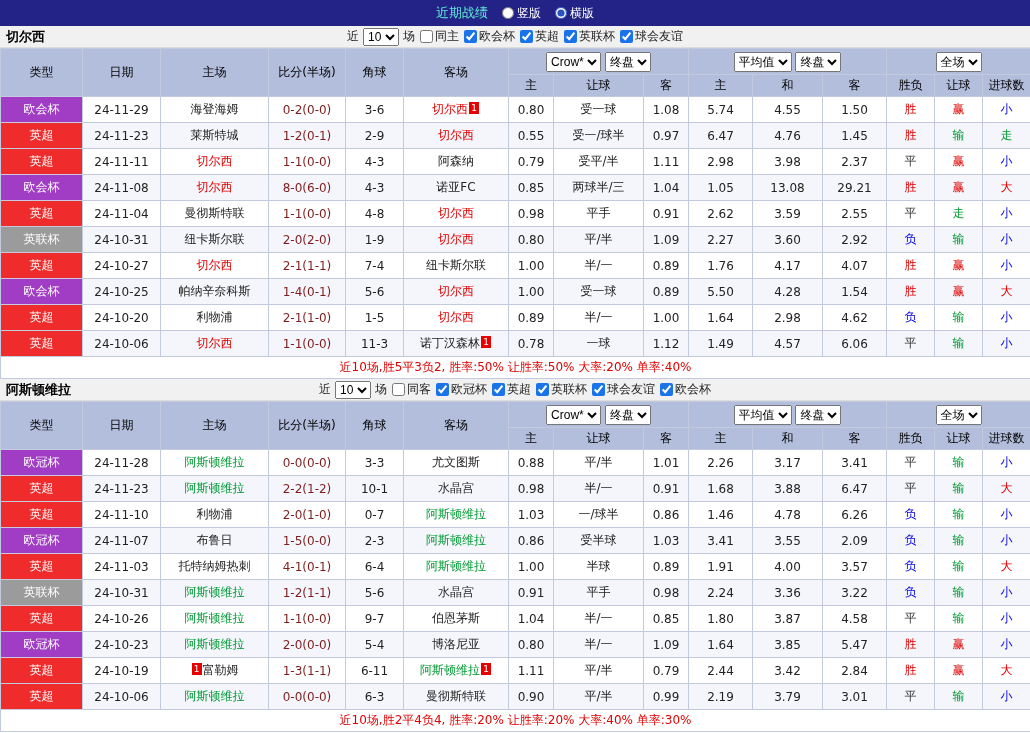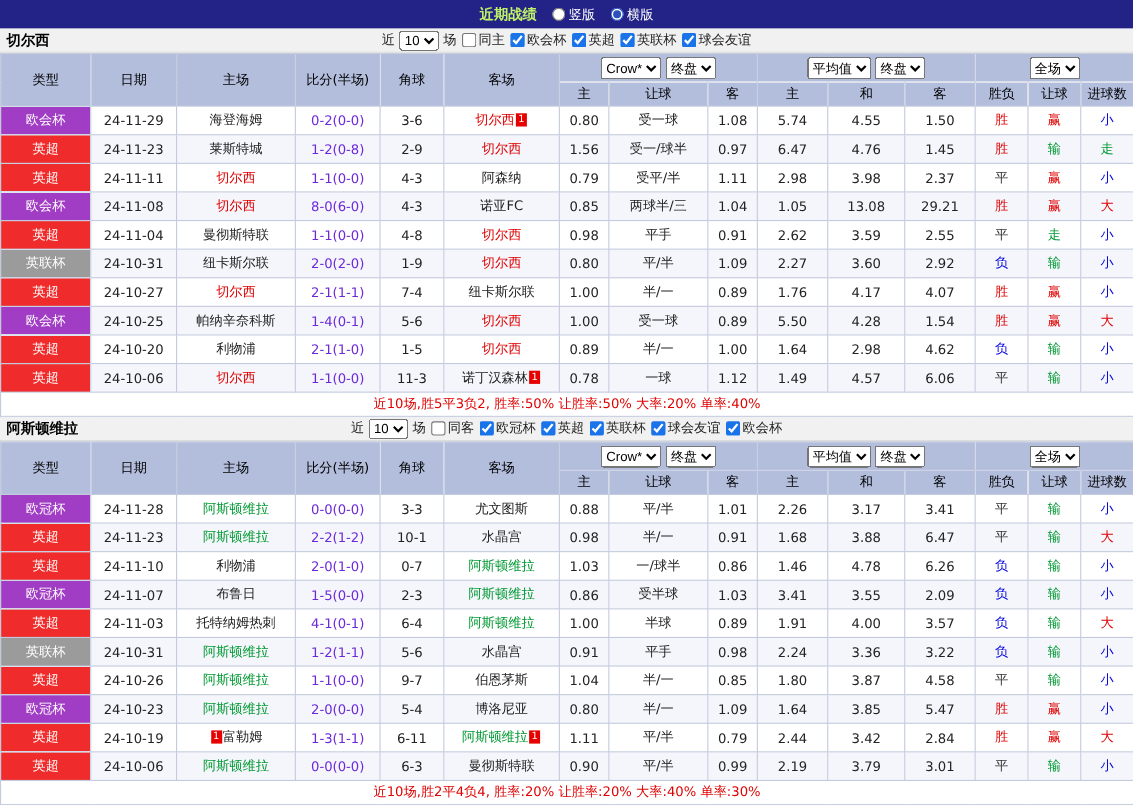--- a/index.html
+++ b/index.html
@@ -9,21 +9,21 @@
     font-family:"DejaVu Sans","Liberation Sans",sans-serif;
     font-size:12px;
     color:#222;
     background:#fff;
   }
   
   .topbar {
     height:26px; background:#232287; color:#fff;
     display:flex; align-items:center; justify-content:center; gap:14px;
   }
-  .topbar .title { color:#bef264; font-weight:bold; font-size:13px; }
+  .topbar .title { color:#5eead4; font-weight:normal; font-size:13px; }
   .topbar label { display:flex; align-items:center; gap:3px; cursor:pointer; }
   .topbar input { margin:0; accent-color:#2a52be; width:12px; height:12px; }
   
   .section-bar {
     height:22px; background:#f1f1f1; border-bottom:1px solid #ddd;
     display:flex; align-items:center; position:relative;
   }
   .section-title { position:absolute; left:6px; font-weight:bold; font-size:13px; color:#000; }
   .filters { margin:0 auto; display:flex; align-items:center; gap:4px; }
   .filters label { display:flex; align-items:center; gap:1px; }
@@ -35,21 +35,21 @@
   thead th { background:#b3bedd; font-weight:normal; color:#000; }
   thead tr.h1 th { height:26px; }
   thead tr.h2 th { height:22px; }
   thead select { font-size:12px; height:20px; max-width:95%; }
   tbody td { height:26px; background:#fff; }
   tbody tr:nth-child(even) td { background:#f4f6fb; }
   tbody td.c-type { color:#fff; }
   .c-type[data-c="purple"] { background:#a13cc4 !important; }
   .c-type[data-c="red"]    { background:#ef2b2b !important; }
   .c-type[data-c="gray"]   { background:#9b9b9b !important; }
-  .c-score { color:#6d28d9; }
+  .c-score { color:#7f1d1d; }
   .team[data-c="red"]   { color:#e00000; }
   .team[data-c="green"] { color:#009933; }
   .c-res[data-c="red"]   { color:#e00000; }
   .c-res[data-c="blue"]  { color:#0000dd; }
   .c-res[data-c="green"] { color:#009933; }
   .c-res[data-c="black"] { color:#333; }
   .card {
     display:inline-block; min-width:10px; height:12px; line-height:12px;
     background:#e60000; color:#fff; font-size:9px; font-style:normal;
     vertical-align:2px; padding:0 1px; margin:0 1px;
@@ -169,24 +169,24 @@
           <td>1.50</td>
           <td class="c-res" data-c="red">胜</td>
           <td class="c-res" data-c="red">赢</td>
           <td class="c-res" data-c="blue">小</td>
         </tr>
 
         <tr>
           <td class="c-type" data-c="red">英超</td>
           <td>24-11-23</td>
           <td><span class="team" data-c="black">莱斯特城</span></td>
-          <td class="c-score">1-2(0-8)</td>
+          <td class="c-score">1-2(0-1)</td>
           <td>2-9</td>
           <td><span class="team" data-c="red">切尔西</span></td>
-          <td>1.56</td>
+          <td>0.55</td>
           <td>受一/球半</td>
           <td>0.97</td>
           <td>6.47</td>
           <td>4.76</td>
           <td>1.45</td>
           <td class="c-res" data-c="red">胜</td>
           <td class="c-res" data-c="green">输</td>
           <td class="c-res" data-c="green">走</td>
         </tr>
 

